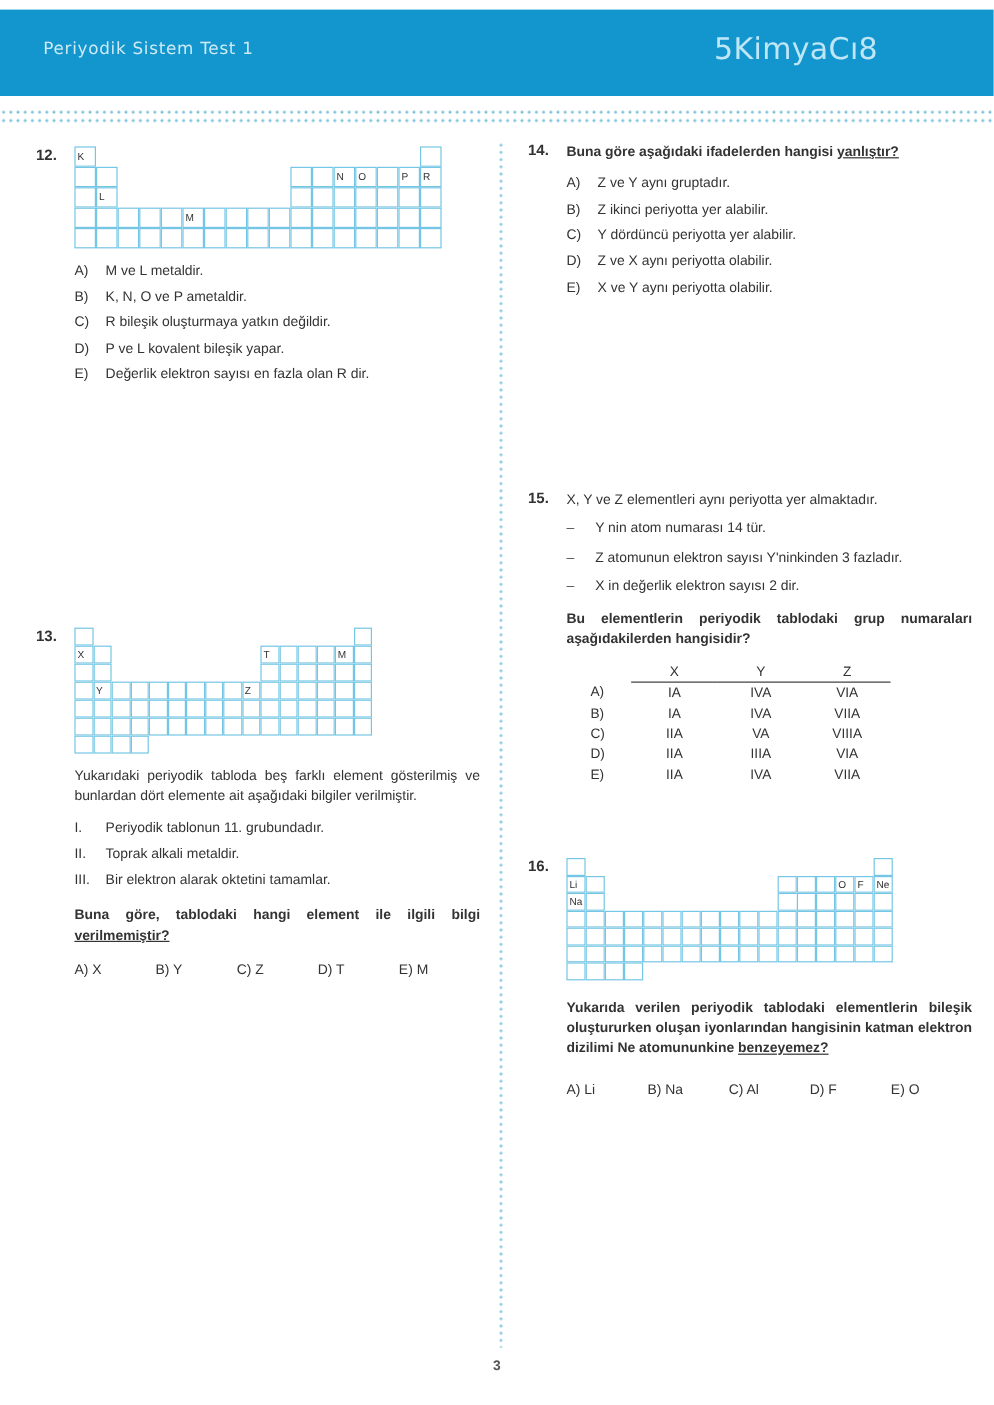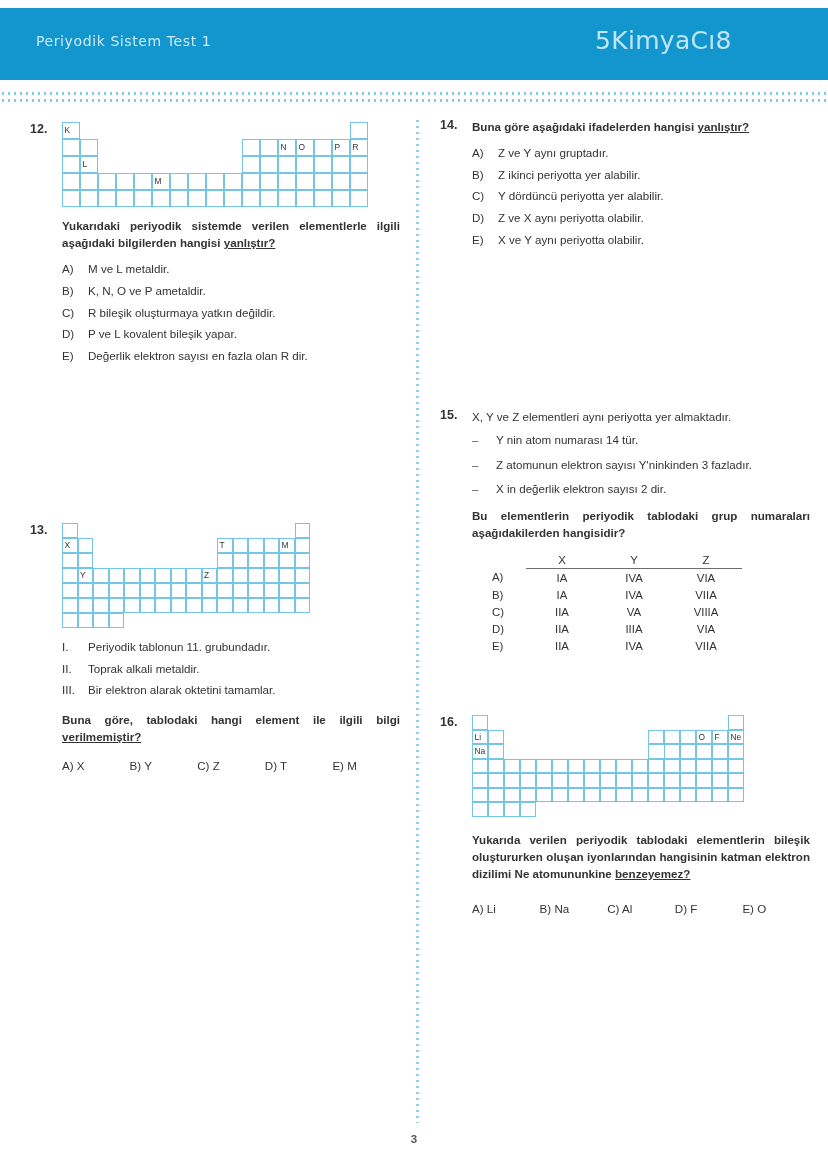--- a/index.html
+++ b/index.html
@@ -282,21 +282,20 @@
           <div class="pcell" style="left: 144px; top: 68px; width: 18px; height: 17px;"></div>
           <div class="pcell" style="left: 162px; top: 68px; width: 18px; height: 17px;"></div>
           <div class="pcell" style="left: 180px; top: 68px; width: 18px; height: 17px;"></div>
           <div class="pcell" style="left: 198px; top: 68px; width: 18px; height: 17px;"></div>
           <div class="pcell" style="left: 216px; top: 68px; width: 18px; height: 17px;"></div>
           <div class="pcell" style="left: 234px; top: 68px; width: 18px; height: 17px;"></div>
           <div class="pcell" style="left: 252px; top: 68px; width: 18px; height: 17px;"></div>
           <div class="pcell" style="left: 270px; top: 68px; width: 18px; height: 17px;"></div>
           <div class="pcell" style="left: 288px; top: 68px; width: 18px; height: 17px;"></div>
         </div>
-      <p class="stem bold"><span>Yukarıdaki periyodik sistemde verilen elementlerle ilgili aşağıdaki bilgilerden hangisi</span> <span class="u">yanlıştır?</span></p>
       <div class="opts">
         <div class="opt">
             <span class="lab">A)</span>
             <span class="txt">M ve L metaldir.</span>
           </div>
         <div class="opt">
             <span class="lab">B)</span>
             <span class="txt">K, N, O ve P ametaldir.</span>
           </div>
         <div class="opt">
@@ -383,20 +382,21 @@
           <div class="pcell" style="left: 170.5px; top: 75px; width: 15.5px; height: 15px;"></div>
           <div class="pcell" style="left: 186px; top: 75px; width: 15.5px; height: 15px;"></div>
           <div class="pcell" style="left: 201.5px; top: 75px; width: 15.5px; height: 15px;"></div>
           <div class="pcell" style="left: 217px; top: 75px; width: 15.5px; height: 15px;"></div>
           <div class="pcell" style="left: 232.5px; top: 75px; width: 15.5px; height: 15px;"></div>
           <div class="pcell" style="left: 0px; top: 90px; width: 15.5px; height: 15px;"></div>
           <div class="pcell" style="left: 15.5px; top: 90px; width: 15.5px; height: 15px;"></div>
           <div class="pcell" style="left: 31px; top: 90px; width: 15.5px; height: 15px;"></div>
           <div class="pcell" style="left: 46.5px; top: 90px; width: 15.5px; height: 15px;"></div>
         </div>
+      <p class="stem">Yukarıdaki periyodik tabloda beş farklı element gösterilmiş ve bunlardan dört elemente ait aşağıdaki bilgiler verilmiştir.</p>
       <div class="opts" style="margin-bottom:12px;">
         <div class="opt">
             <span class="lab">I.</span>
             <span class="txt">Periyodik tablonun 11. grubundadır.</span>
           </div>
         <div class="opt">
             <span class="lab">II.</span>
             <span class="txt">Toprak alkali metaldir.</span>
           </div>
         <div class="opt">

